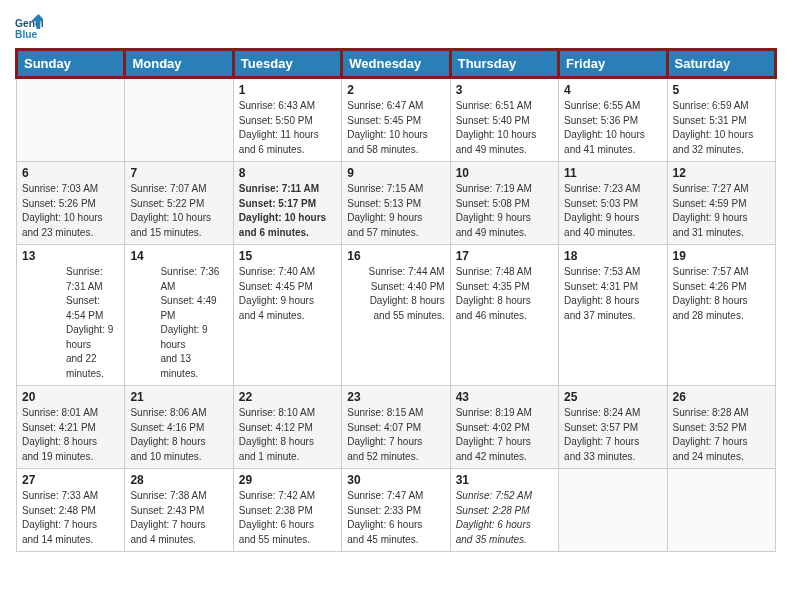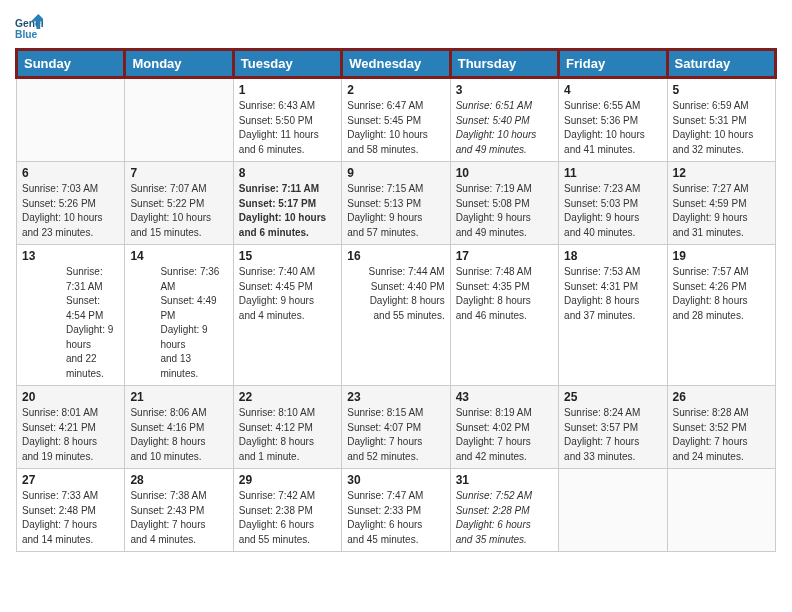--- a/index.html
+++ b/index.html
@@ -127,21 +127,21 @@
           </td>
           <td>
             <span class="day-number">2</span>
             <div class="day-info" style="white-space: pre-line;">Sunrise: 6:47 AM
 Sunset: 5:45 PM
 Daylight: 10 hours
 and 58 minutes.</div>
           </td>
           <td>
             <span class="day-number">3</span>
-            <div class="day-info" style="white-space: pre-line; font-style: italic;">Sunrise: 6:51 AM
+            <div class="day-info" style="white-space: pre-line;">Sunrise: 6:51 AM
 Sunset: 5:40 PM
 Daylight: 10 hours
 and 49 minutes.</div>
           </td>
           <td>
             <span class="day-number">4</span>
             <div class="day-info" style="white-space: pre-line;">Sunrise: 6:55 AM
 Sunset: 5:36 PM
 Daylight: 10 hours
 and 41 minutes.</div>

